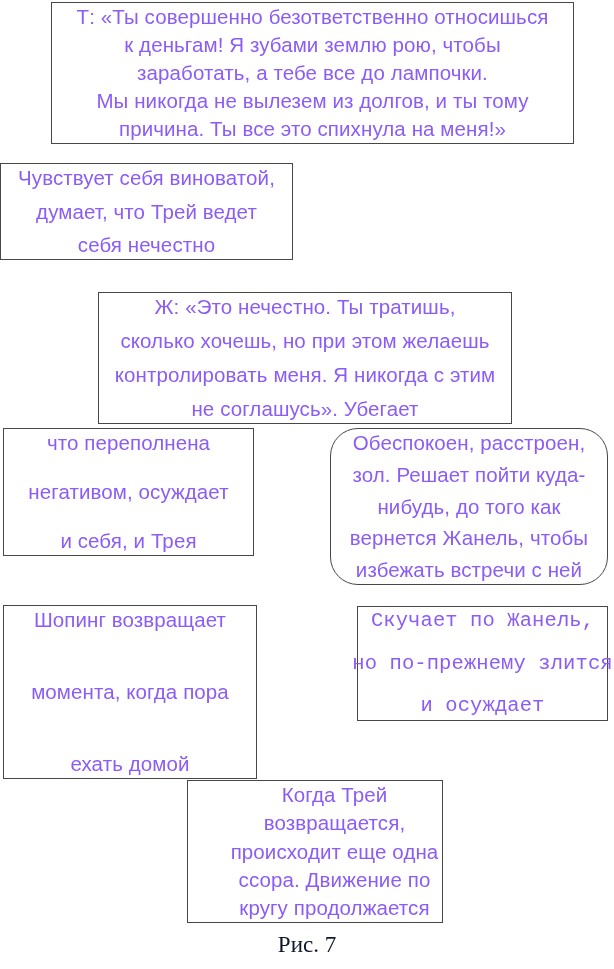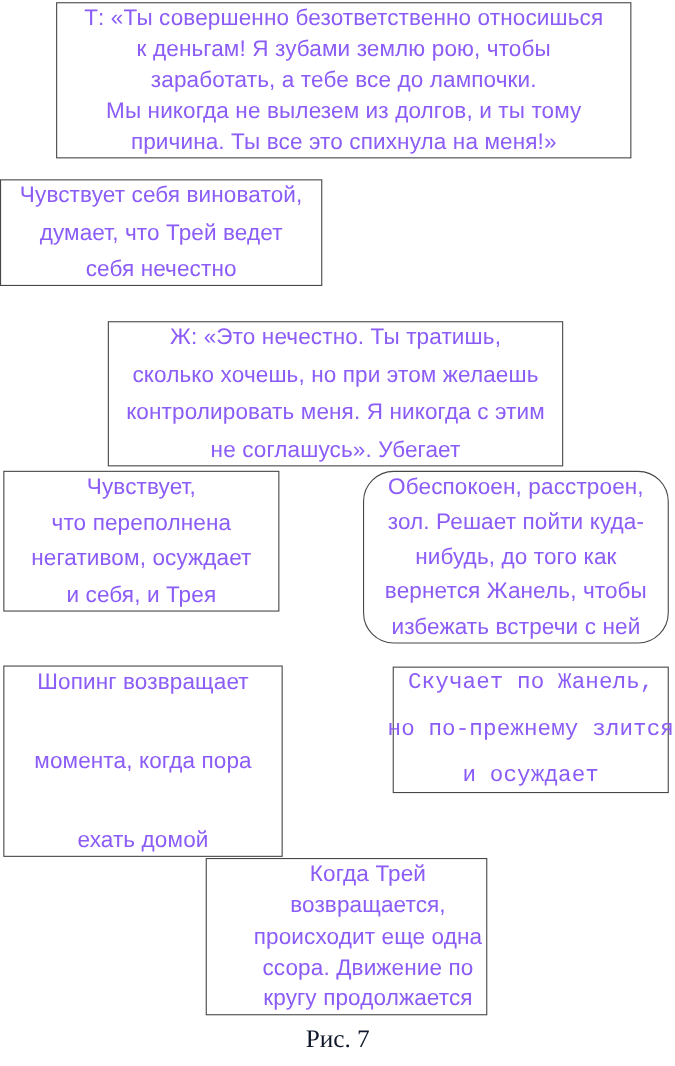--- a/index.html
+++ b/index.html
@@ -70,21 +70,20 @@
     </div>
 
   <div class="box" id="box-janelle-retort">
       <div>Ж: «Это нечестно. Ты тратишь,</div>
       <div>сколько хочешь, но при этом желаешь</div>
       <div>контролировать меня. Я никогда с этим</div>
       <div>не соглашусь». Убегает</div>
     </div>
 
   <div class="box" id="box-janelle-overwhelmed">
-      <div>Чувствует,</div>
       <div>что переполнена</div>
       <div>негативом, осуждает</div>
       <div>и себя, и Трея</div>
     </div>
 
   <div class="box" id="box-trey-upset">
       <div>Обеспокоен, расстроен,</div>
       <div>зол. Решает пойти куда-</div>
       <div>нибудь, до того как</div>
       <div>вернется Жанель, чтобы</div>

